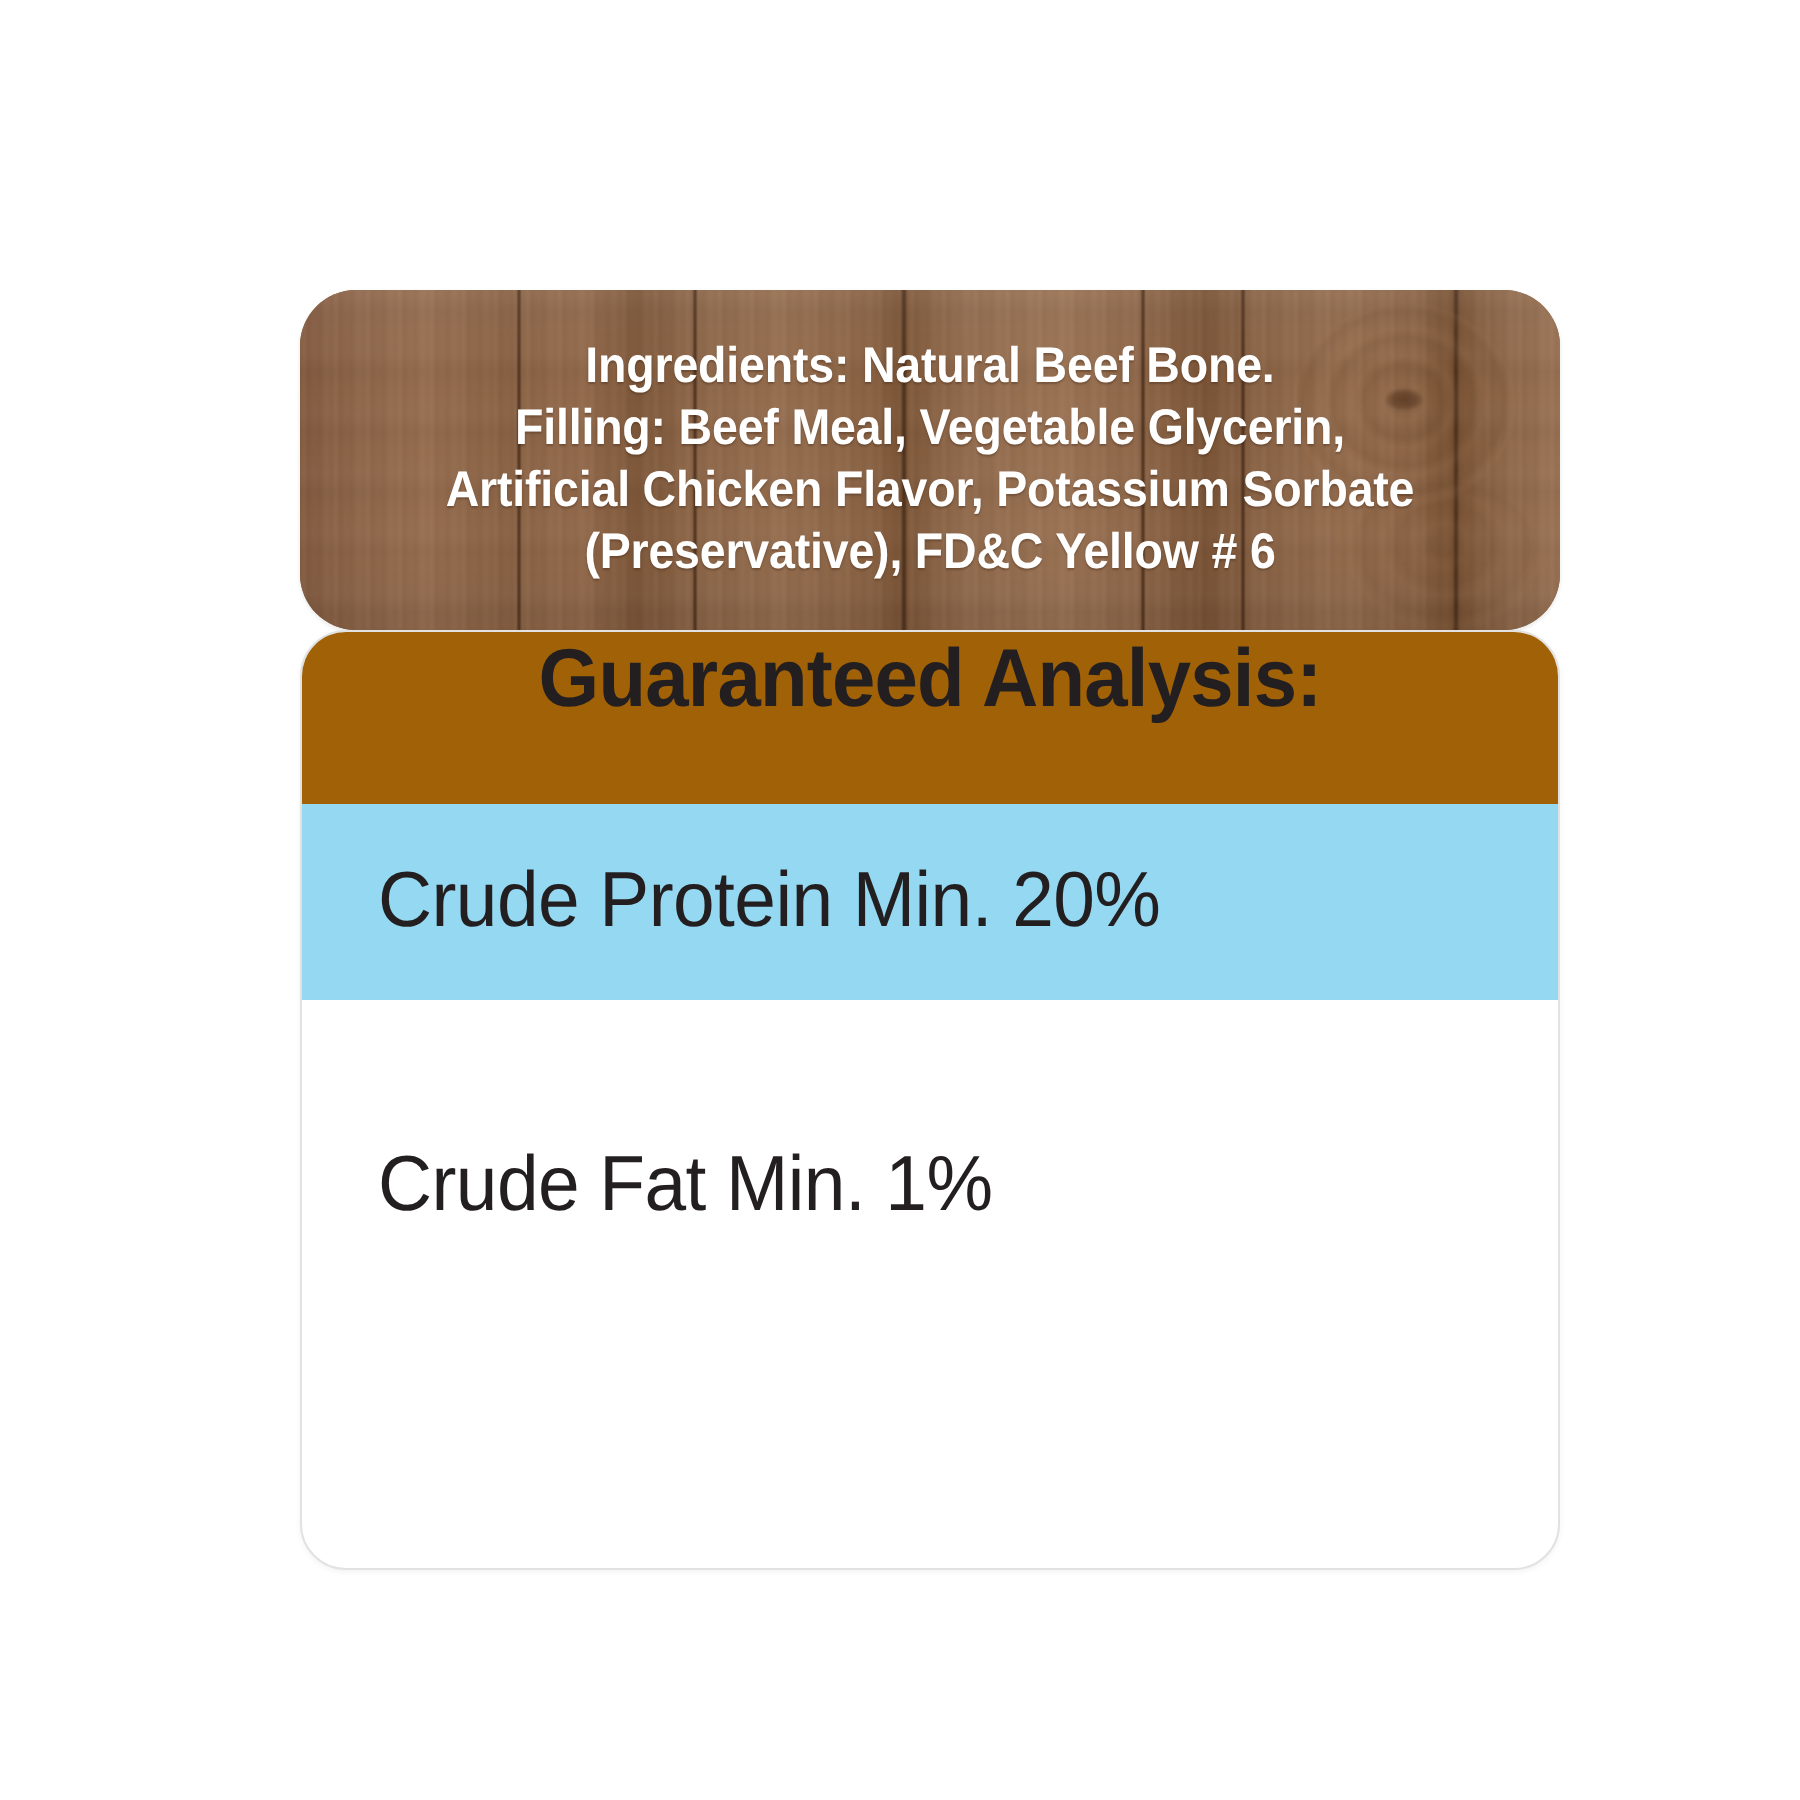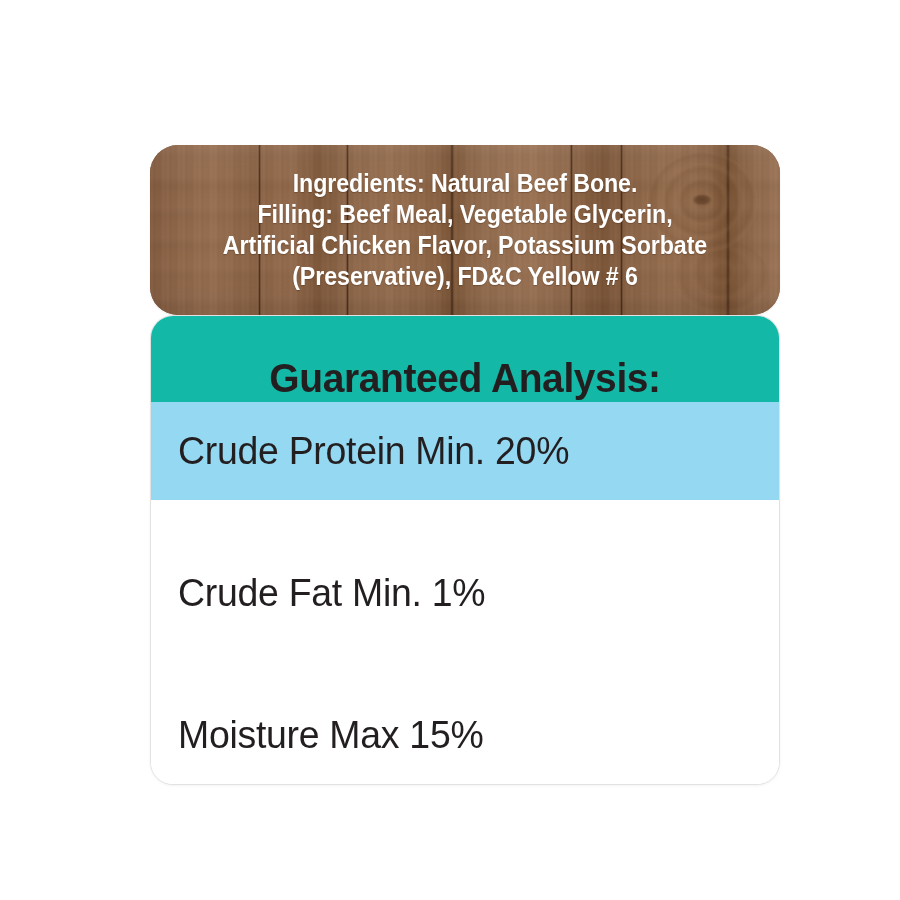--- a/index.html
+++ b/index.html
@@ -188,38 +188,38 @@
     background: #ffffff;
     border: 1px solid #e2e2e2;
     box-sizing: border-box;
     overflow: hidden;
     box-shadow: 0 1px 3px rgba(0,0,0,0.05);
   }
 
   #analysis-header {
     height: 86px;
     display: flex;
-    align-items: flex-end;
+    align-items: flex-start;
     justify-content: center;
-    background: #14b8a6;
+    background: #a16207;
   }
   #analysis-header .ga-title {
     font-size: 41px;
     font-weight: bold;
     color: #231f20;
     letter-spacing: -0.4px;
     transform: scaleX(0.95);
     white-space: nowrap;
   }
 
   .analysis-row {
     height: 98px;
     display: flex;
     align-items: center;
-    padding-left: 27px;
+    padding-left: 38px;
     box-sizing: border-box;
   }
   .analysis-row .row-text {
     font-size: 39px;
     font-weight: normal;
     color: #231f20;
     letter-spacing: -0.3px;
     transform: scaleX(0.96);
     transform-origin: left center;
     white-space: nowrap;
@@ -265,19 +265,16 @@
 
     <div class="analysis-row shade-blue">
       <span class="row-text">Crude Protein Min. 20%</span>
     </div>
 
     <div class="analysis-row shade-white">
       <span class="row-text">Crude Fat Min. 1%</span>
     </div>
 
 
-    <div class="analysis-row shade-white">
-      <span class="row-text">Moisture Max 15%</span>
-    </div>
 
   </div>
 
 </div>
 
 </body></html>

